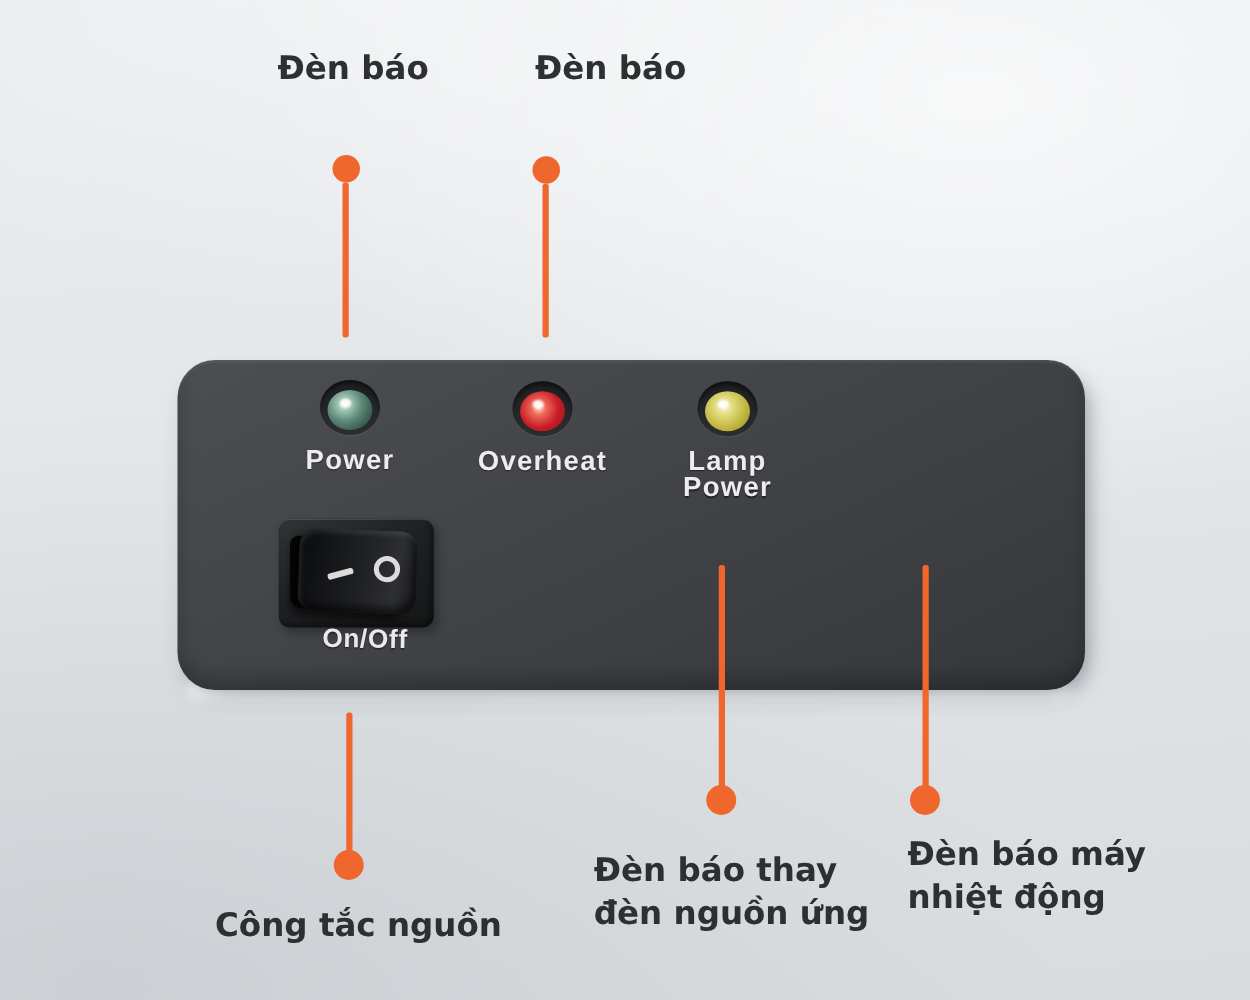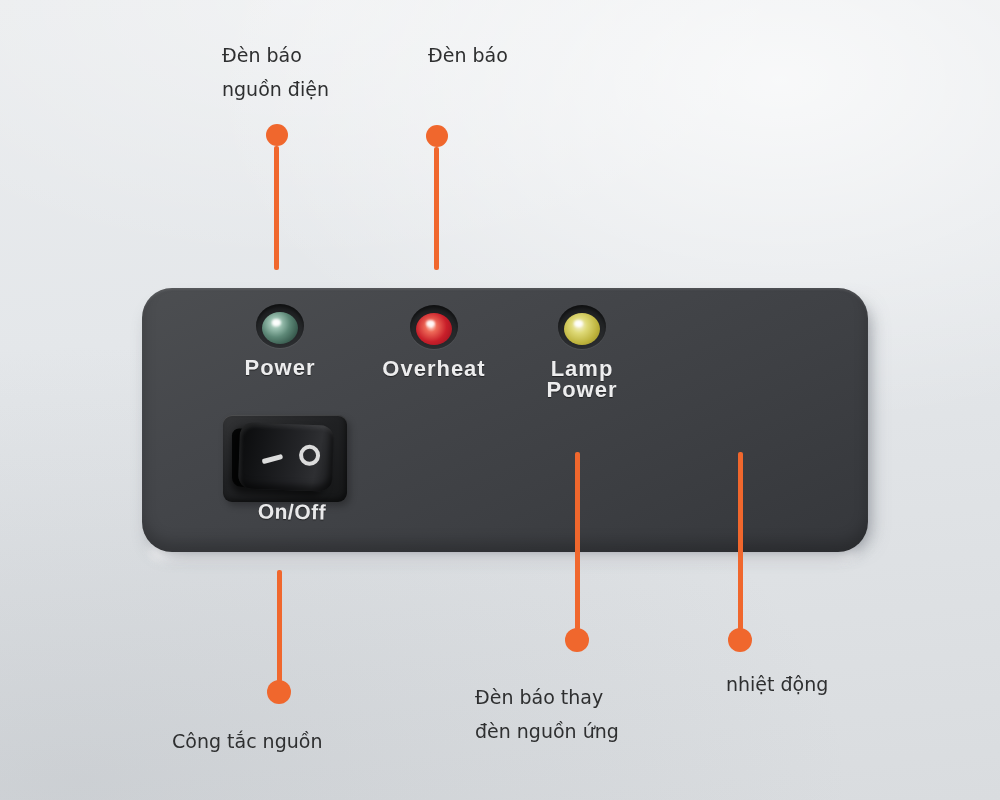--- a/index.html
+++ b/index.html
@@ -68,21 +68,21 @@
     color:#e9e9ea;font-family:"Liberation Sans", sans-serif;font-weight:bold;font-size:21px;letter-spacing:.5px;
     text-shadow:0 1px 1px rgba(0,0,0,.5);
   }
   
   .callout-line{position:absolute;width:5px;border-radius:2px;z-index:5;}
   .callout-dot{position:absolute;border-radius:50%;z-index:5;}
   .dot-22{width:22px;height:22px;}
   .dot-24{width:24px;height:24px;}
   
   .note{
-    position:absolute;color:#2e2f30;font-size:19px;line-height:34px;z-index:5;white-space:nowrap;
+    position:absolute;color:#2e2f30;font-size:26px;line-height:34px;z-index:5;white-space:nowrap;font-weight:bold;
   }
 </style>
 </head>
 <body>
 
 <div class="stage">
 
   <div class="panel-lip"></div>
 
   <div class="panel">
@@ -139,33 +139,33 @@
   <div class="callout-dot dot-24" style="left:565px;top:628px;background:#f0672d;"></div>
 
   <div class="callout-line" style="left:738px;top:452px;height:178px;background:#f0672d;"></div>
   <div class="callout-dot dot-24" style="left:728px;top:628px;background:#f0672d;"></div>
 
   <div class="callout-line" style="left:277px;top:570px;height:112px;background:#f0672d;"></div>
   <div class="callout-dot dot-24" style="left:267px;top:680px;background:#f0672d;"></div>
 
   <div class="note" style="left:222px;top:38px;">
     <div>Đèn báo</div>
-    <div>nguồn điện</div>
   </div>
 
   <div class="note" style="left:428px;top:38px;">
     <div>Đèn báo</div>
   </div>
 
   <div class="note" style="left:172px;top:724px;">
     <div>Công tắc nguồn</div>
   </div>
 
   <div class="note" style="left:475px;top:680px;">
     <div>Đèn báo thay</div>
     <div>đèn nguồn ứng</div>
   </div>
 
   <div class="note" style="left:726px;top:667px;">
+    <div>Đèn báo máy</div>
     <div>nhiệt động</div>
   </div>
 
 </div>
 
 </body></html>

